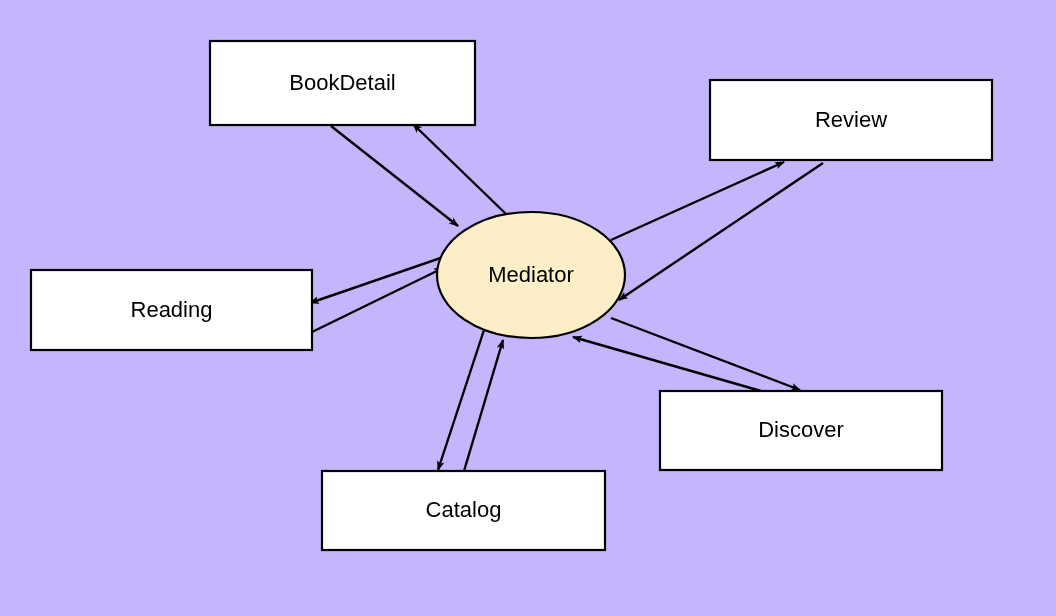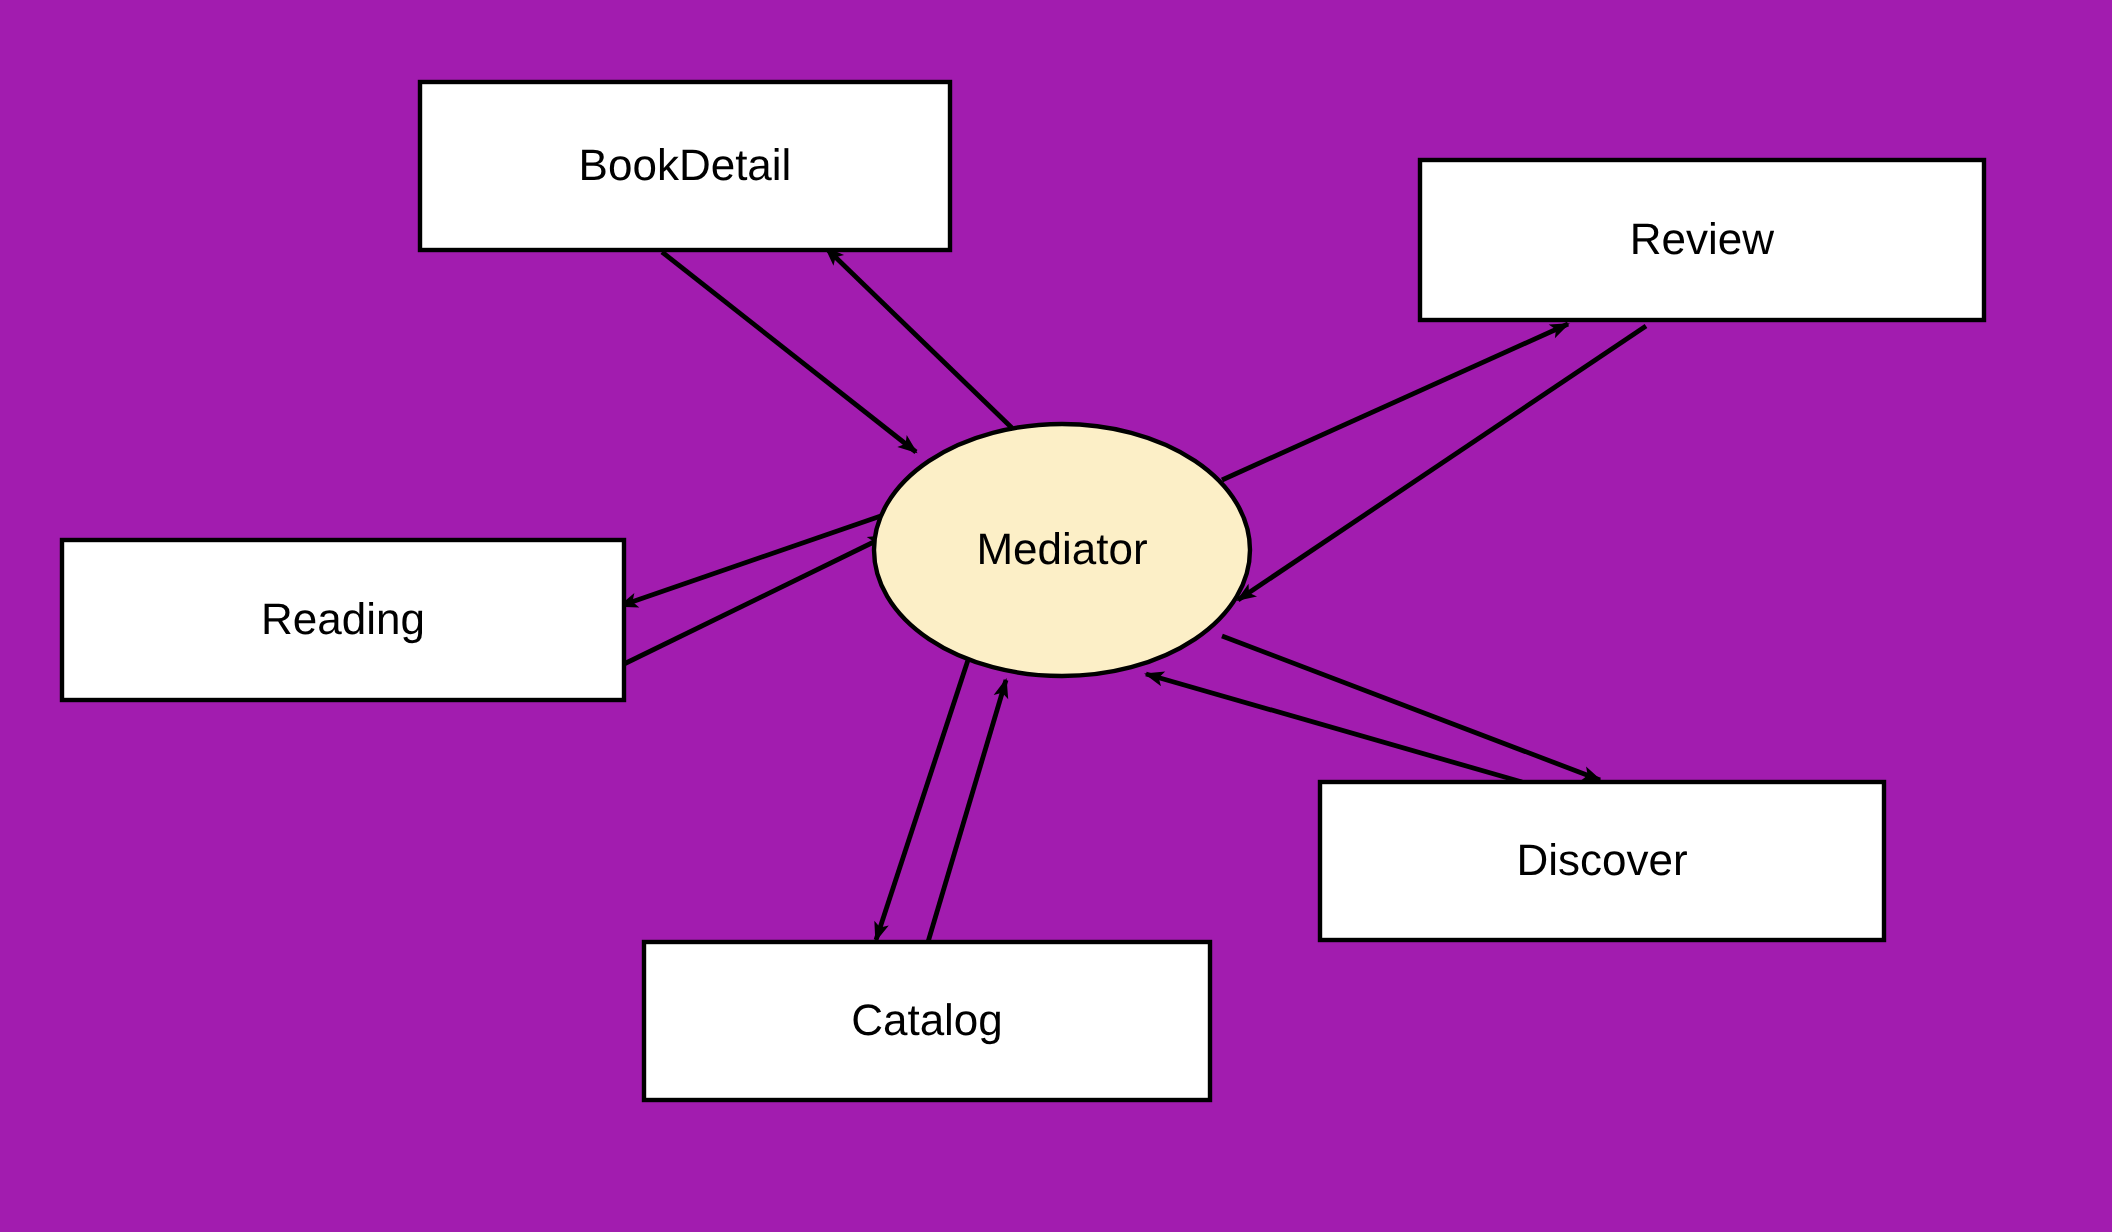--- a/index.html
+++ b/index.html
@@ -11,21 +11,21 @@
   body {
     width: 1056px;
     height: 616px;
     font-family: "Liberation Sans", sans-serif;
     overflow: hidden;
   }
   #diagram-canvas {
     position: relative;
     width: 1056px;
     height: 616px;
-    background: #a21caf;
+    background: #c4b5fd;
   }
   #diagram-svg {
     position: absolute;
     top: 0;
     left: 0;
     width: 1056px;
     height: 616px;
     display: block;
   }
   .node-box {

